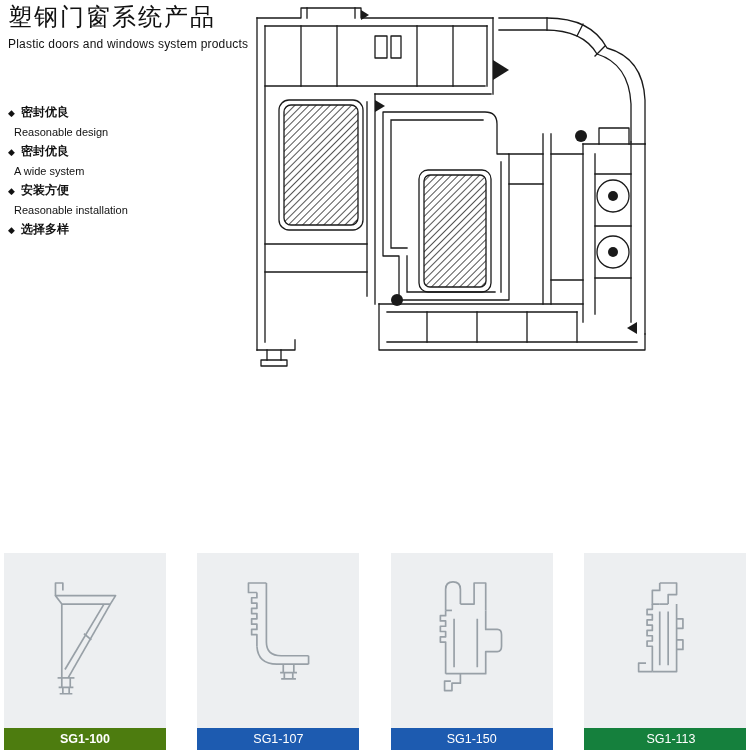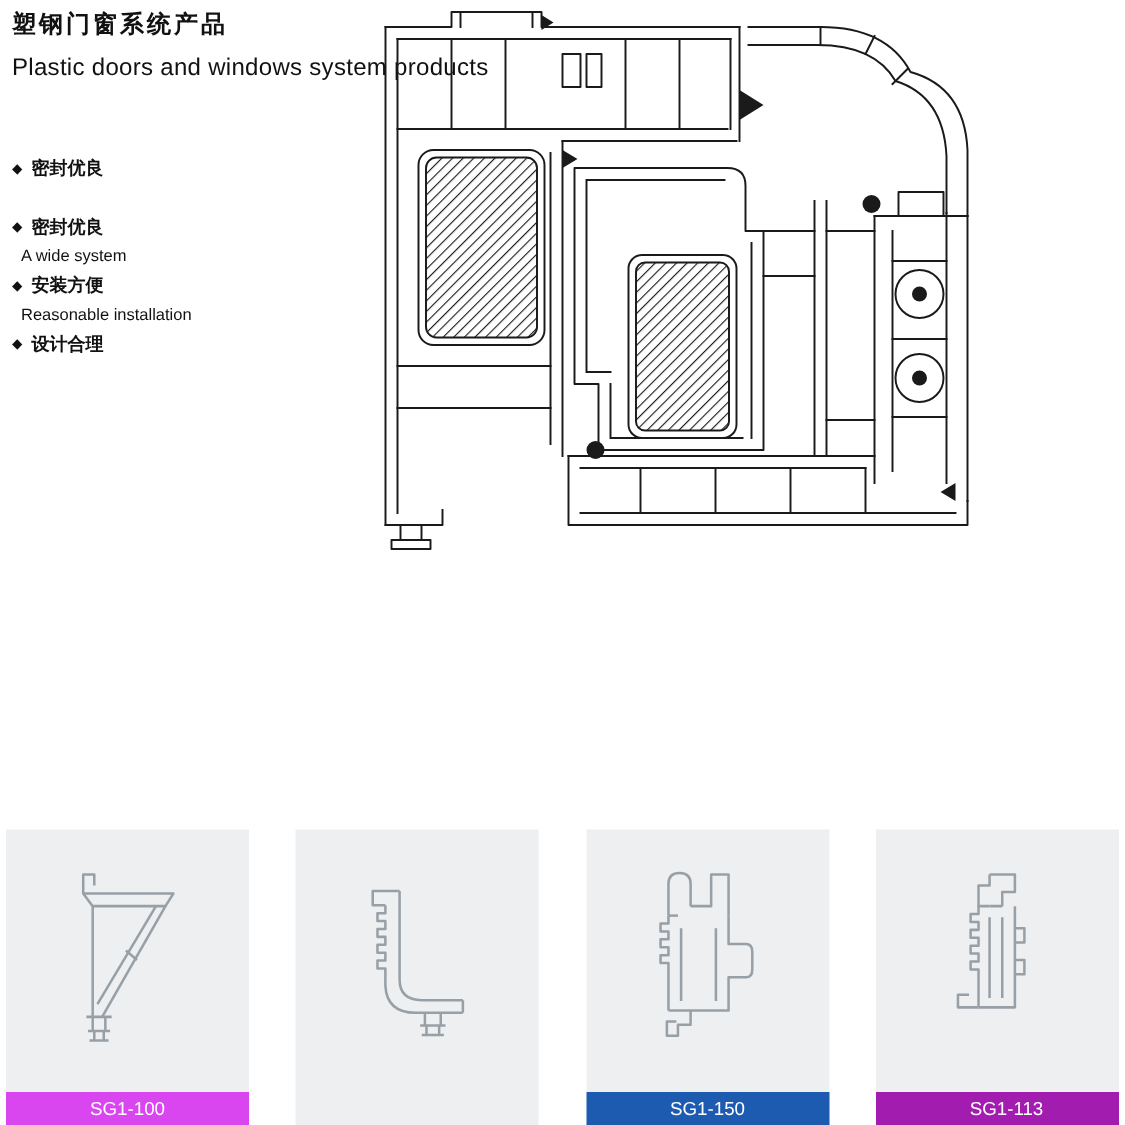--- a/index.html
+++ b/index.html
@@ -1,22 +1,22 @@
 <!DOCTYPE html>
 <html><head>
 <meta charset="utf-8">
 <style>
   html,body{margin:0;padding:0;background:#fff;}
   .page{position:relative;width:750px;height:750px;background:#ffffff;overflow:hidden;
         font-family:"Liberation Sans","DejaVu Sans",sans-serif;color:#111;}
 
   
   .header{position:absolute;left:8px;top:6px;}
-  .title-zh{font-size:16px;font-weight:bold;letter-spacing:2px;line-height:22px;}
-  .title-en{font-size:16px;margin-top:9px;letter-spacing:0.2px;}
+  .title-zh{font-size:24px;font-weight:normal;letter-spacing:2px;line-height:22px;}
+  .title-en{font-size:12px;margin-top:9px;letter-spacing:0.2px;}
 
   
   .features{position:absolute;left:8px;top:104px;width:235px;}
   .feature{height:39px;}
   .feature-zh{display:flex;align-items:center;font-size:12px;font-weight:bold;}
   .bullet{font-size:9px;width:13px;display:inline-block;}
   .feature-en{font-size:11px;margin:5px 0 0 6px;}
 
   
   .drawing{position:absolute;left:246px;top:4px;width:460px;height:392px;}
@@ -36,39 +36,40 @@
     <div class="title-zh">塑钢门窗系统产品</div>
     <div class="title-en">Plastic doors and windows system products</div>
   </div>
 
   <div class="features">
     <div class="feature">
       <div class="feature-zh">
         <span class="bullet">◆</span>
         <span>密封优良</span>
       </div>
+      <div class="feature-en">Reasonable design</div>
     </div>
     <div class="feature">
       <div class="feature-zh">
         <span class="bullet">◆</span>
         <span>密封优良</span>
       </div>
       <div class="feature-en">A wide system</div>
     </div>
     <div class="feature">
       <div class="feature-zh">
         <span class="bullet">◆</span>
         <span>安装方便</span>
       </div>
       <div class="feature-en">Reasonable installation</div>
     </div>
     <div class="feature">
       <div class="feature-zh">
         <span class="bullet">◆</span>
-        <span>设计合理</span>
+        <span>选择多样</span>
       </div>
     </div>
   </div>
 
   <div class="drawing">
     <svg viewBox="0 0 458 392" width="460" height="392">
       <defs>
         <pattern id="hatch" width="5" height="5" patternUnits="userSpaceOnUse" patternTransform="rotate(45)">
           <line x1="0" y1="0" x2="0" y2="5" stroke="#1a1a1a" stroke-width="1.5"></line>
         </pattern>
@@ -149,37 +150,40 @@
             <path d="M27 22 H84 L79 30 H33 Z"></path>
             <path d="M79 30 L39 100"></path>
             <path d="M73 30 L36 92"></path>
             <path d="M33 30 V100"></path>
             <path d="M29 100 H45"></path>
             <path d="M33 100 V109 M41 100 V109 M30 109 H44 M34 109 V115 M40 109 V115 M31 115 H43"></path>
             <path d="M54 58 L61 64"></path>
           </g>
         </svg>
       </div>
-      <div class="card-bar" style="background: #d946ef;">
+      <div class="card-bar" style="background: #4d7c0f; font-weight: bold;">
         <span>SG1-100</span>
       </div>
     </div>
 
     <div class="card">
       <div class="card-body" style="background: rgb(237, 239, 241);">
         <svg viewBox="0 0 110 130" width="116" height="138">
           <g fill="none" stroke="#98a0a7" stroke-width="1.6" stroke-linejoin="round">
             <path d="M44 10 H27 V19 H35"></path>
             <path d="M35 19 v5 h-5 v5 h5 v5 h-5 v5 h5 v5 h-5 v5 h5 v5 h-5 v5 h5 v11"></path>
             <path d="M44 10 V66 q0 13 14 13 H84"></path>
             <path d="M35 70 q1 17 19 17 H84"></path>
             <path d="M84 79 V87"></path>
             <path d="M60 87 V95 M70 87 V95 M57 95 H73 M61 95 V101 M69 95 V101 M58 101 H72"></path>
           </g>
         </svg>
+      </div>
+      <div class="card-bar" style="background: rgb(29, 91, 176);">
+        <span>SG1-107</span>
       </div>
     </div>
 
     <div class="card">
       <div class="card-body" style="background: rgb(237, 239, 241);">
         <svg viewBox="0 0 110 130" width="116" height="138">
           <g fill="none" stroke="#98a0a7" stroke-width="1.6" stroke-linejoin="round">
             <path d="M30 36 V16 q0 -7 7 -7 q7 0 7 7 V30"></path>
             <path d="M44 30 H57 V10 h11 V36"></path>
             <path d="M30 36 H36"></path>
@@ -203,19 +207,19 @@
             <path d="M50 10 v7 h-7 v13 h7"></path>
             <path d="M50 30 H58"></path>
             <path d="M43 30 v5 h-5 v5 h5 v5 h-5 v5 h5 v5 h-5 v5 h5 v5 h-5 v5 h5 V94"></path>
             <path d="M66 30 V94 H43"></path>
             <path d="M66 44 h6 v9 h-6 M66 64 h6 v9 h-6"></path>
             <path d="M43 94 h-13 v-8 h7"></path>
             <path d="M50 37 V88 M58 37 V88"></path>
           </g>
         </svg>
       </div>
-      <div class="card-bar" style="background: #a21caf; padding-left: 12px;">
+      <div class="card-bar" style="background: #15803d; padding-left: 12px;">
         <span>SG1-113</span>
       </div>
     </div>
 
   </div>
 </div>
 
 </body></html>

